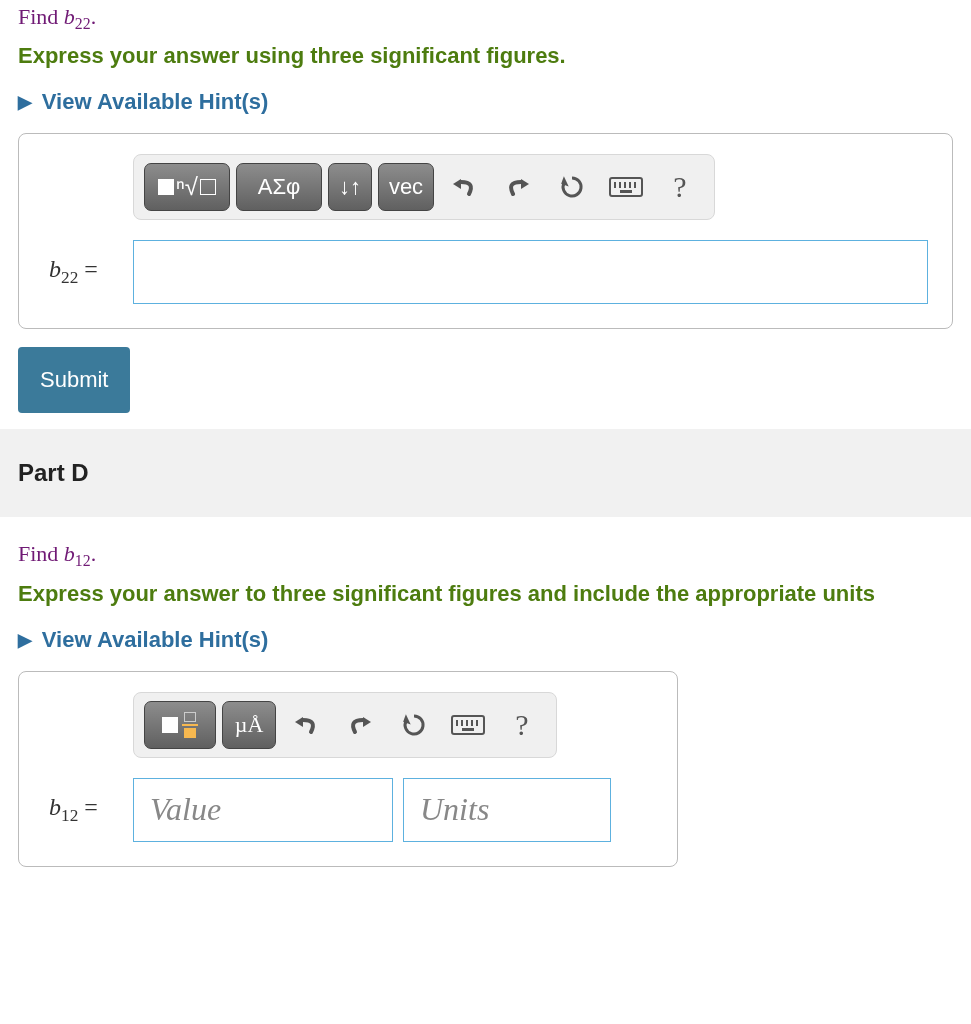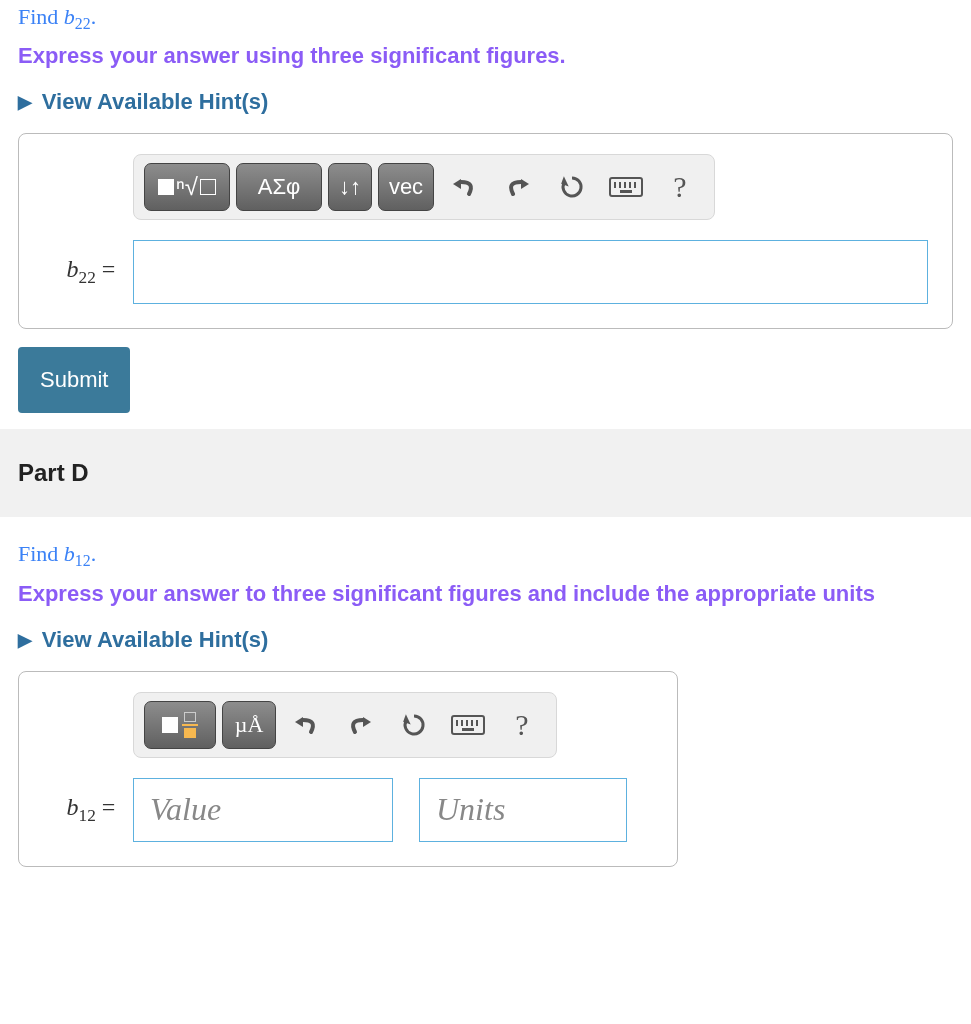--- a/index.html
+++ b/index.html
@@ -6,37 +6,37 @@
   body {
     font-family: Arial, Helvetica, sans-serif;
     font-size: 20px;
     color: #333;
     background: #fff;
     width: 971px;
     padding: 0 18px 20px 18px;
   }
   .prompt-line {
     font-size: 22px;
-    color: #3b82f6;
+    color: #701a75;
     margin: 4px 0 10px 0;
     font-family: Georgia, 'Times New Roman', serif;
   }
   .prompt-line .varname {
     font-style: italic;
     font-family: Georgia, 'Times New Roman', serif;
   }
   .prompt-line .sub {
     font-size: 0.72em;
     vertical-align: sub;
     font-style: normal;
   }
   .instruction {
     font-weight: bold;
     font-size: 22px;
-    color: #8b5cf6;
+    color: #4d7c0f;
     margin-bottom: 20px;
   }
   .hints-toggle {
     color: #2e6e9e;
     font-weight: bold;
     font-size: 22px;
     cursor: pointer;
     margin-bottom: 18px;
     display: flex;
     align-items: center;
@@ -111,36 +111,36 @@
   .answer-row {
     display: flex;
     align-items: center;
     margin-top: 20px;
   }
   .lhs {
     font-family: Georgia, 'Times New Roman', serif;
     font-size: 24px;
     color: #333;
     width: 90px;
-    text-align: center;
+    text-align: left;
     padding-left: 6px;
   }
   .lhs .var { font-style: italic; }
   .lhs .sub { font-size: 0.72em; vertical-align: sub; font-style: normal; }
   .ans-input {
     flex: 1;
     height: 64px;
     border: 1px solid #5db1df;
     background: #fff;
     font-size: 22px;
     padding: 0 12px;
   }
   .vu-row {
     display: flex;
-    gap: 26px;
+    gap: 10px;
   }
   .vu-box {
     height: 64px;
     border: 1px solid #5db1df;
     background: #fff;
     display: flex;
     align-items: center;
     padding: 0 16px;
     font-family: Georgia, 'Times New Roman', serif;
     font-style: italic;

